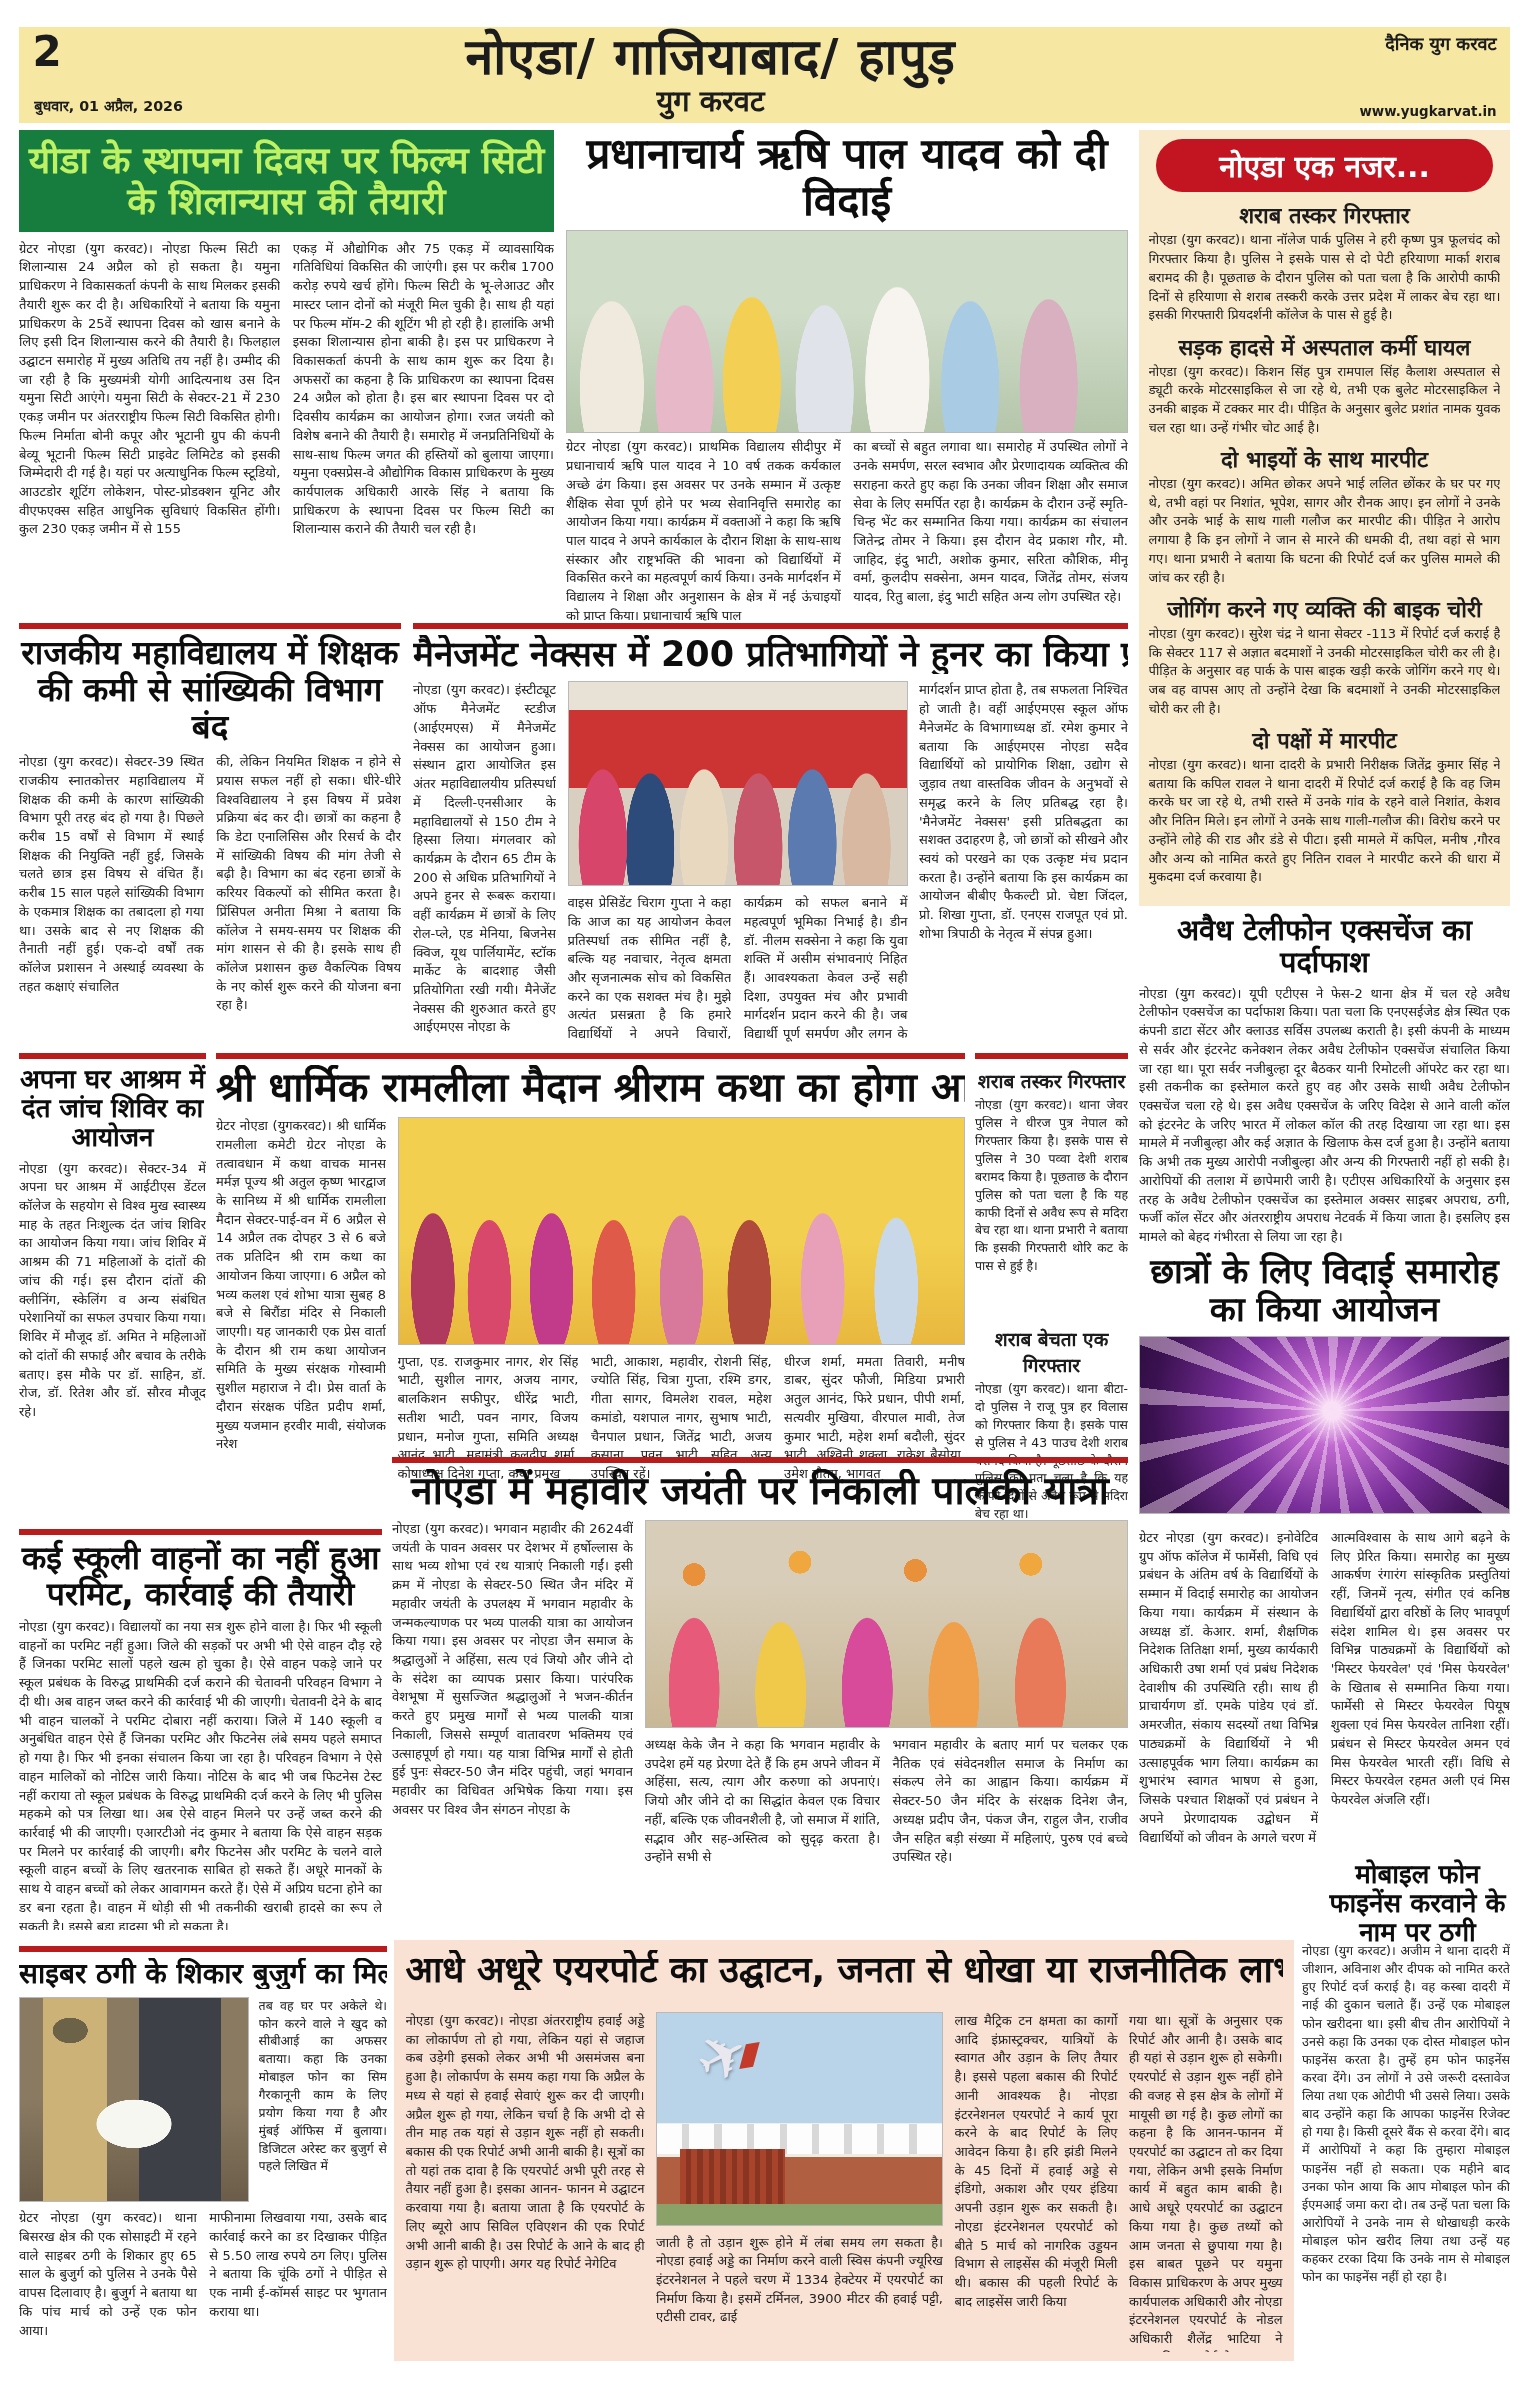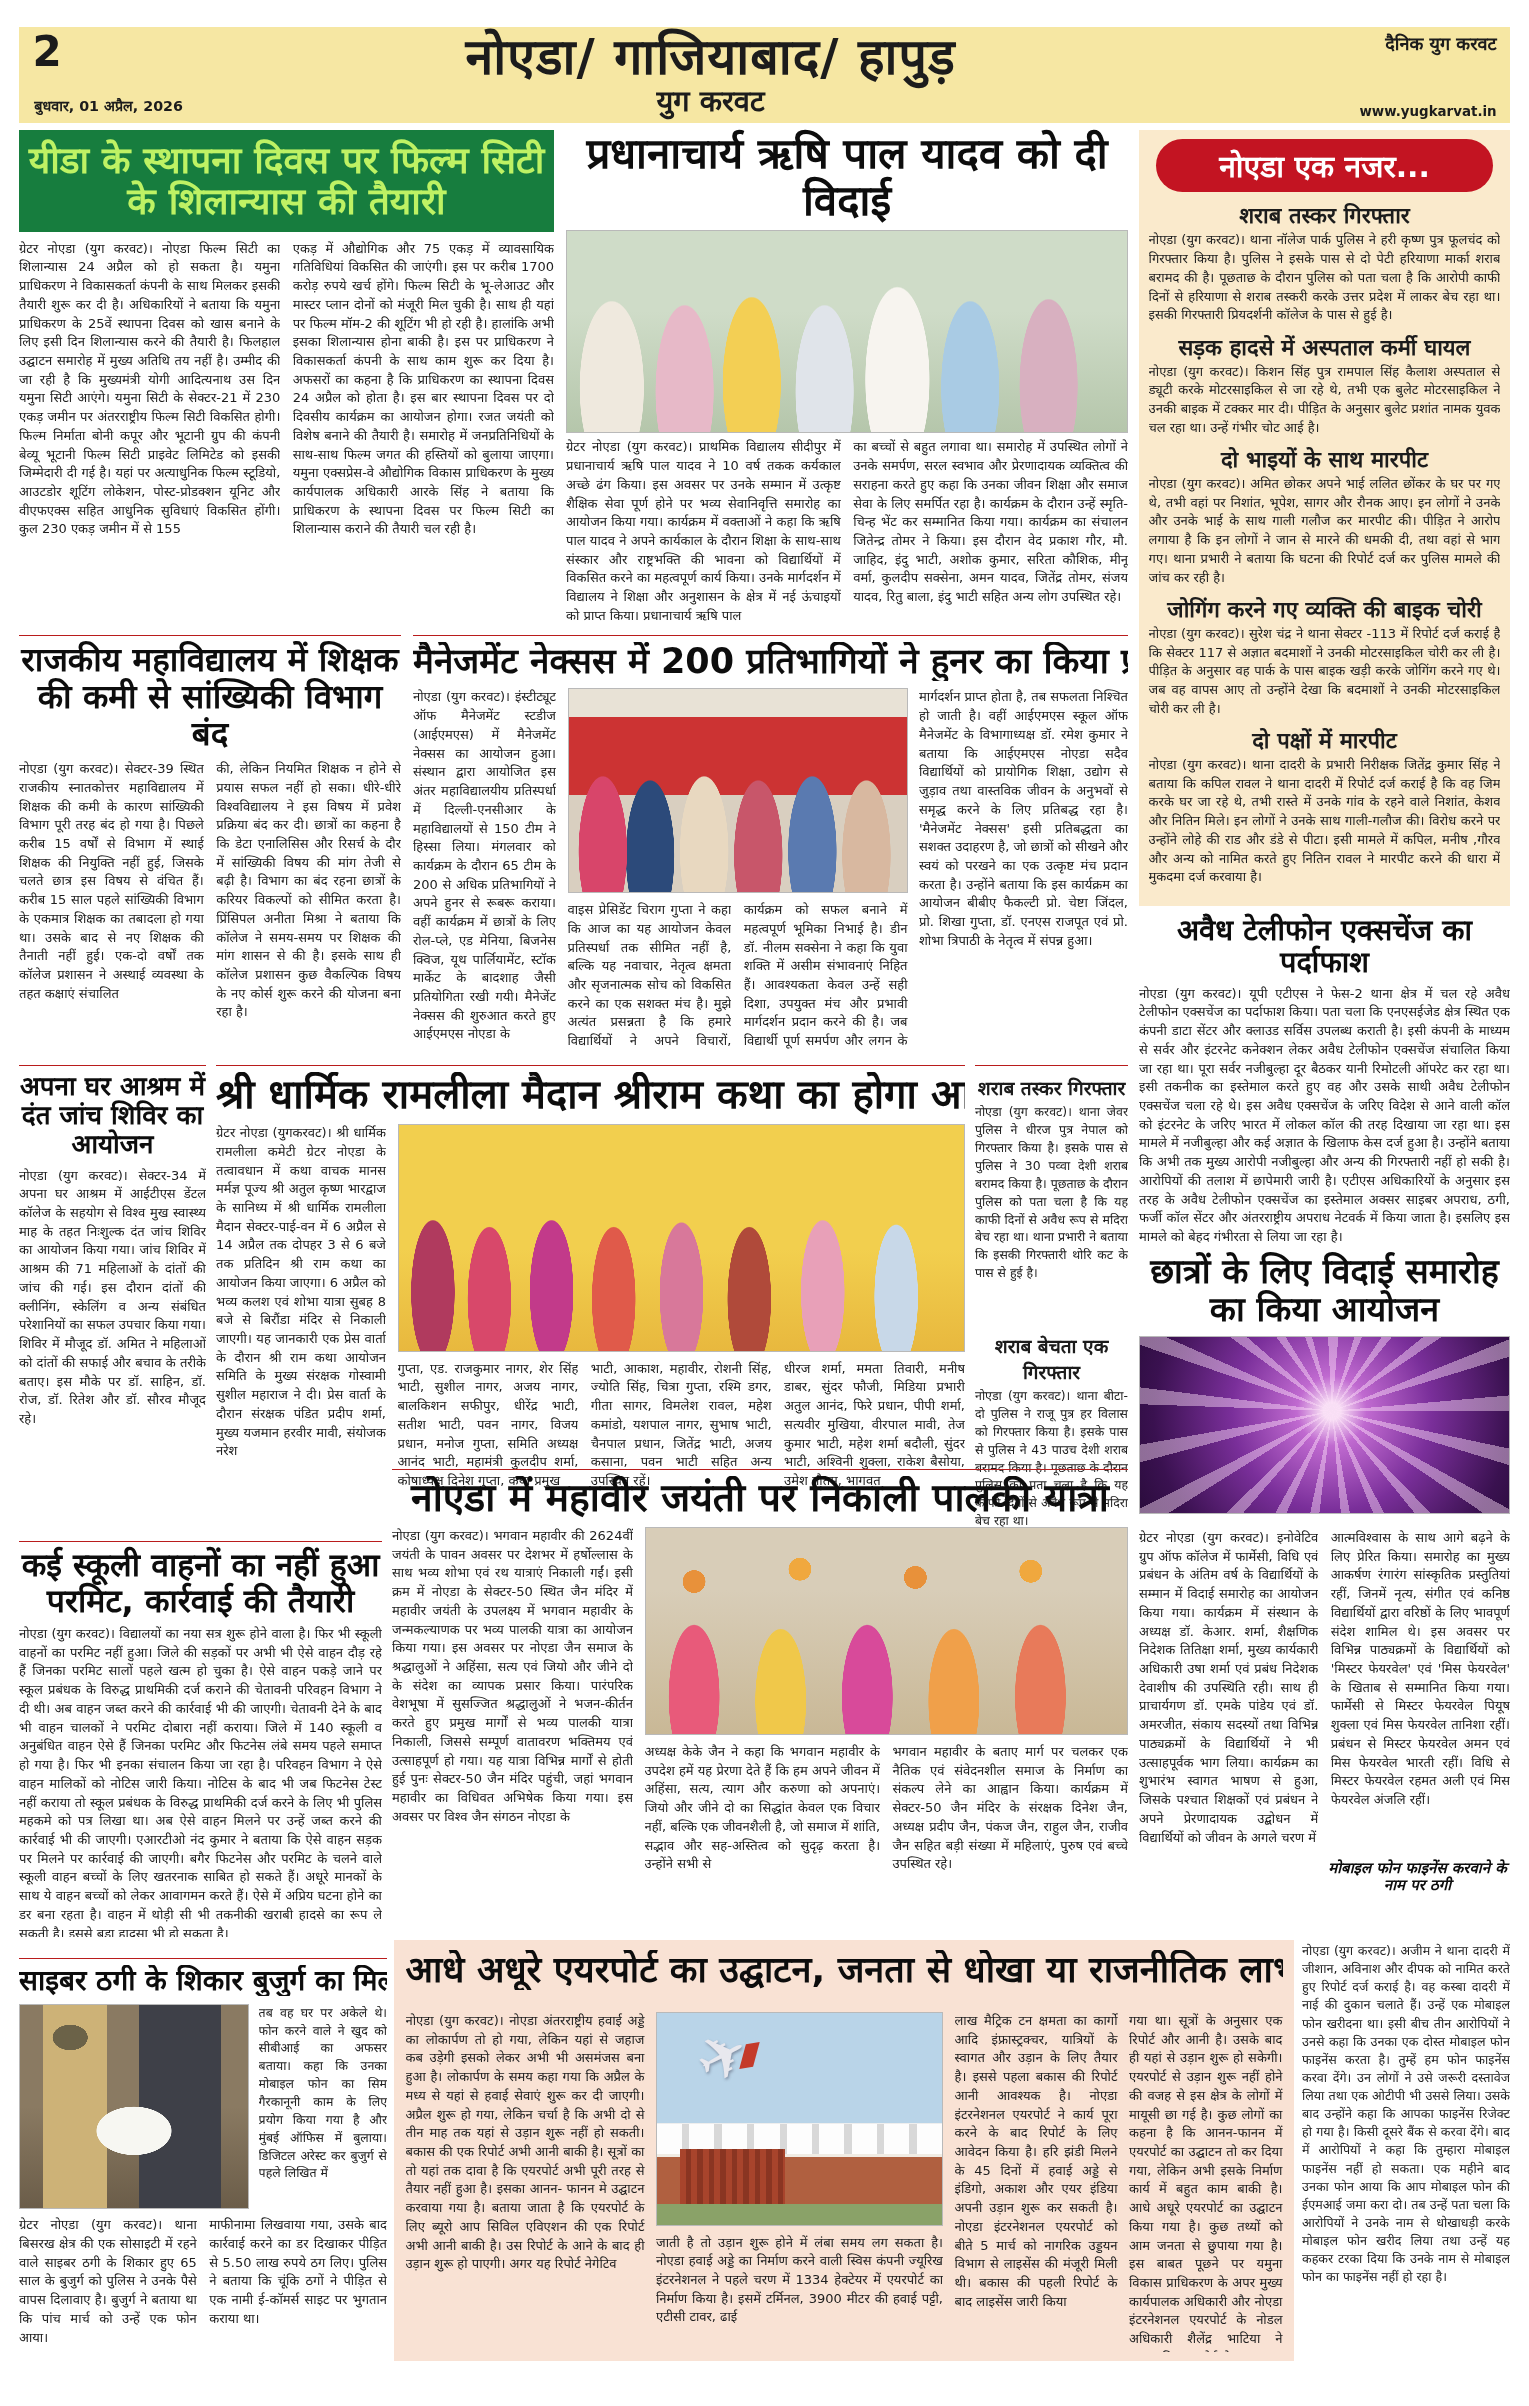--- a/index.html
+++ b/index.html
@@ -16,21 +16,21 @@
   .hd-brand{font-size:18px;font-weight:bold;}
   .hd-site{font-size:13.4px;font-weight:bold;}
   .hd-date{position:absolute;left:15.3px;bottom:7.6px;font-size:14.3px;font-weight:bold;}
   
   .headline{font-weight:bold;color:#0d0d0d;text-align:center;line-height:1.12;}
   .greenbox{background:#177d3e;color:#bef264;padding:9.6px 5.7px;}
   .body-text{font-size:13px;line-height:1.44;text-align:justify;color:#202020;overflow:hidden;}
   .cols{display:flex;gap:12.4px;}
   .col{flex:1;overflow:hidden;}
   .photo{background:#ccc;border:1px solid #b9b9b9;overflow:hidden;position:relative;}
-  .rule{border-top:1px solid #b91c1c;margin-top:12px;}
+  .rule{border-top:6px solid #b91c1c;}
   
   .nazarbox{background:#faeacc;padding:7.6px 9.6px;overflow:hidden;}
   .nazar-banner{background:#c31422;color:#fff;border-radius:27px;text-align:center;
                 font-size:30px;font-weight:bold;padding:5.7px 0;margin:1.9px 7.6px 7.6px 7.6px;}
   .nazar-title{font-size:22px;font-weight:bold;text-align:center;margin:5.7px 0 1.9px 0;}
   
   .photo-farewell{background:
     radial-gradient(53px 143px at 8% 78%,#efe9de 0 60%,transparent 61%),
     radial-gradient(48px 143px at 21% 80%,#e7b9c8 0 60%,transparent 61%),
     radial-gradient(48px 143px at 33% 76%,#f3cf54 0 60%,transparent 61%),
@@ -210,21 +210,21 @@
   </div>
 
   <div class="abs" style="left:1139px;top:1529px;width:371px;height:327px;">
     <div class="cols" style="height:327px;">
       <div class="col body-text">ग्रेटर नोएडा (युग करवट)। इनोवेटिव ग्रुप ऑफ कॉलेज में फार्मेसी, विधि एवं प्रबंधन के अंतिम वर्ष के विद्यार्थियों के सम्मान में विदाई समारोह का आयोजन किया गया। कार्यक्रम में संस्थान के अध्यक्ष डॉ. केआर. शर्मा, शैक्षणिक निदेशक तितिक्षा शर्मा, मुख्य कार्यकारी अधिकारी उषा शर्मा एवं प्रबंध निदेशक देवाशीष की उपस्थिति रही। साथ ही प्राचार्यगण डॉ. एमके पांडेय एवं डॉ. अमरजीत, संकाय सदस्यों तथा विभिन्न पाठ्यक्रमों के विद्यार्थियों ने भी उत्साहपूर्वक भाग लिया। कार्यक्रम का शुभारंभ स्वागत भाषण से हुआ, जिसके पश्चात शिक्षकों एवं प्रबंधन ने अपने प्रेरणादायक उद्बोधन में विद्यार्थियों को जीवन के अगले चरण में</div>
       <div class="col body-text">आत्मविश्वास के साथ आगे बढ़ने के लिए प्रेरित किया। समारोह का मुख्य आकर्षण रंगारंग सांस्कृतिक प्रस्तुतियां रहीं, जिनमें नृत्य, संगीत एवं कनिष्ठ विद्यार्थियों द्वारा वरिष्ठों के लिए भावपूर्ण संदेश शामिल थे। इस अवसर पर विभिन्न पाठ्यक्रमों के विद्यार्थियों को 'मिस्टर फेयरवेल' एवं 'मिस फेयरवेल' के खिताब से सम्मानित किया गया। फार्मेसी से मिस्टर फेयरवेल पियूष शुक्ला एवं मिस फेयरवेल तानिशा रहीं। प्रबंधन से मिस्टर फेयरवेल अमन एवं मिस फेयरवेल भारती रहीं। विधि से मिस्टर फेयरवेल रहमत अली एवं मिस फेयरवेल अंजलि रहीं।</div>
     </div>
   </div>
 
   <div class="abs" style="left:1325px;top:1860px;width:185px;height:76px;">
-    <div class="headline" style="font-size:15px;font-style:italic;">मोबाइल फोन फाइनेंस करवाने के नाम पर ठगी</div>
+    <div class="headline" style="font-size:26px;">मोबाइल फोन फाइनेंस करवाने के नाम पर ठगी</div>
   </div>
 
   <div class="abs" style="left:1302px;top:1942px;width:208px;height:413px;">
     <div class="body-text" style="height:413px;font-size:12.6px;">नोएडा (युग करवट)। अजीम ने थाना दादरी में जीशान, अविनाश और दीपक को नामित करते हुए रिपोर्ट दर्ज कराई है। वह कस्बा दादरी में नाई की दुकान चलाते हैं। उन्हें एक मोबाइल फोन खरीदना था। इसी बीच तीन आरोपियों ने उनसे कहा कि उनका एक दोस्त मोबाइल फोन फाइनेंस करता है। तुम्हें हम फोन फाइनेंस करवा देंगे। उन लोगों ने उसे जरूरी दस्तावेज लिया तथा एक ओटीपी भी उससे लिया। उसके बाद उन्होंने कहा कि आपका फाइनेंस रिजेक्ट हो गया है। किसी दूसरे बैंक से करवा देंगे। बाद में आरोपियों ने कहा कि तुम्हारा मोबाइल फाइनेंस नहीं हो सकता। एक महीने बाद उनका फोन आया कि आप मोबाइल फोन की ईएमआई जमा करा दो। तब उन्हें पता चला कि आरोपियों ने उनके नाम से धोखाधड़ी करके मोबाइल फोन खरीद लिया तथा उन्हें यह कहकर टरका दिया कि उनके नाम से मोबाइल फोन का फाइनेंस नहीं हो रहा है।</div>
   </div>
 
   <div class="abs rule" style="left:19px;top:1529px;width:363px;height:409px;padding-top:5.7px;">
     <div class="headline" style="font-size:32px;">कई स्कूली वाहनों का नहीं हुआ परमिट, कार्रवाई की तैयारी</div>
     <div class="body-text" style="margin-top:5.7px;height:312px;">नोएडा (युग करवट)। विद्यालयों का नया सत्र शुरू होने वाला है। फिर भी स्कूली वाहनों का परमिट नहीं हुआ। जिले की सड़कों पर अभी भी ऐसे वाहन दौड़ रहे हैं जिनका परमिट सालों पहले खत्म हो चुका है। ऐसे वाहन पकड़े जाने पर स्कूल प्रबंधक के विरुद्ध प्राथमिकी दर्ज कराने की चेतावनी परिवहन विभाग ने दी थी। अब वाहन जब्त करने की कार्रवाई भी की जाएगी। चेतावनी देने के बाद भी वाहन चालकों ने परमिट दोबारा नहीं कराया। जिले में 140 स्कूली व अनुबंधित वाहन ऐसे हैं जिनका परमिट और फिटनेस लंबे समय पहले समाप्त हो गया है। फिर भी इनका संचालन किया जा रहा है। परिवहन विभाग ने ऐसे वाहन मालिकों को नोटिस जारी किया। नोटिस के बाद भी जब फिटनेस टेस्ट नहीं कराया तो स्कूल प्रबंधक के विरुद्ध प्राथमिकी दर्ज करने के लिए भी पुलिस महकमे को पत्र लिखा था। अब ऐसे वाहन मिलने पर उन्हें जब्त करने की कार्रवाई भी की जाएगी। एआरटीओ नंद कुमार ने बताया कि ऐसे वाहन सड़क पर मिलने पर कार्रवाई की जाएगी। बगैर फिटनेस और परमिट के चलने वाले स्कूली वाहन बच्चों के लिए खतरनाक साबित हो सकते हैं। अधूरे मानकों के साथ ये वाहन बच्चों को लेकर आवागमन करते हैं। ऐसे में अप्रिय घटना होने का डर बना रहता है। वाहन में थोड़ी सी भी तकनीकी खराबी हादसे का रूप ले सकती है। इससे बड़ा हादसा भी हो सकता है।</div>
   </div>

